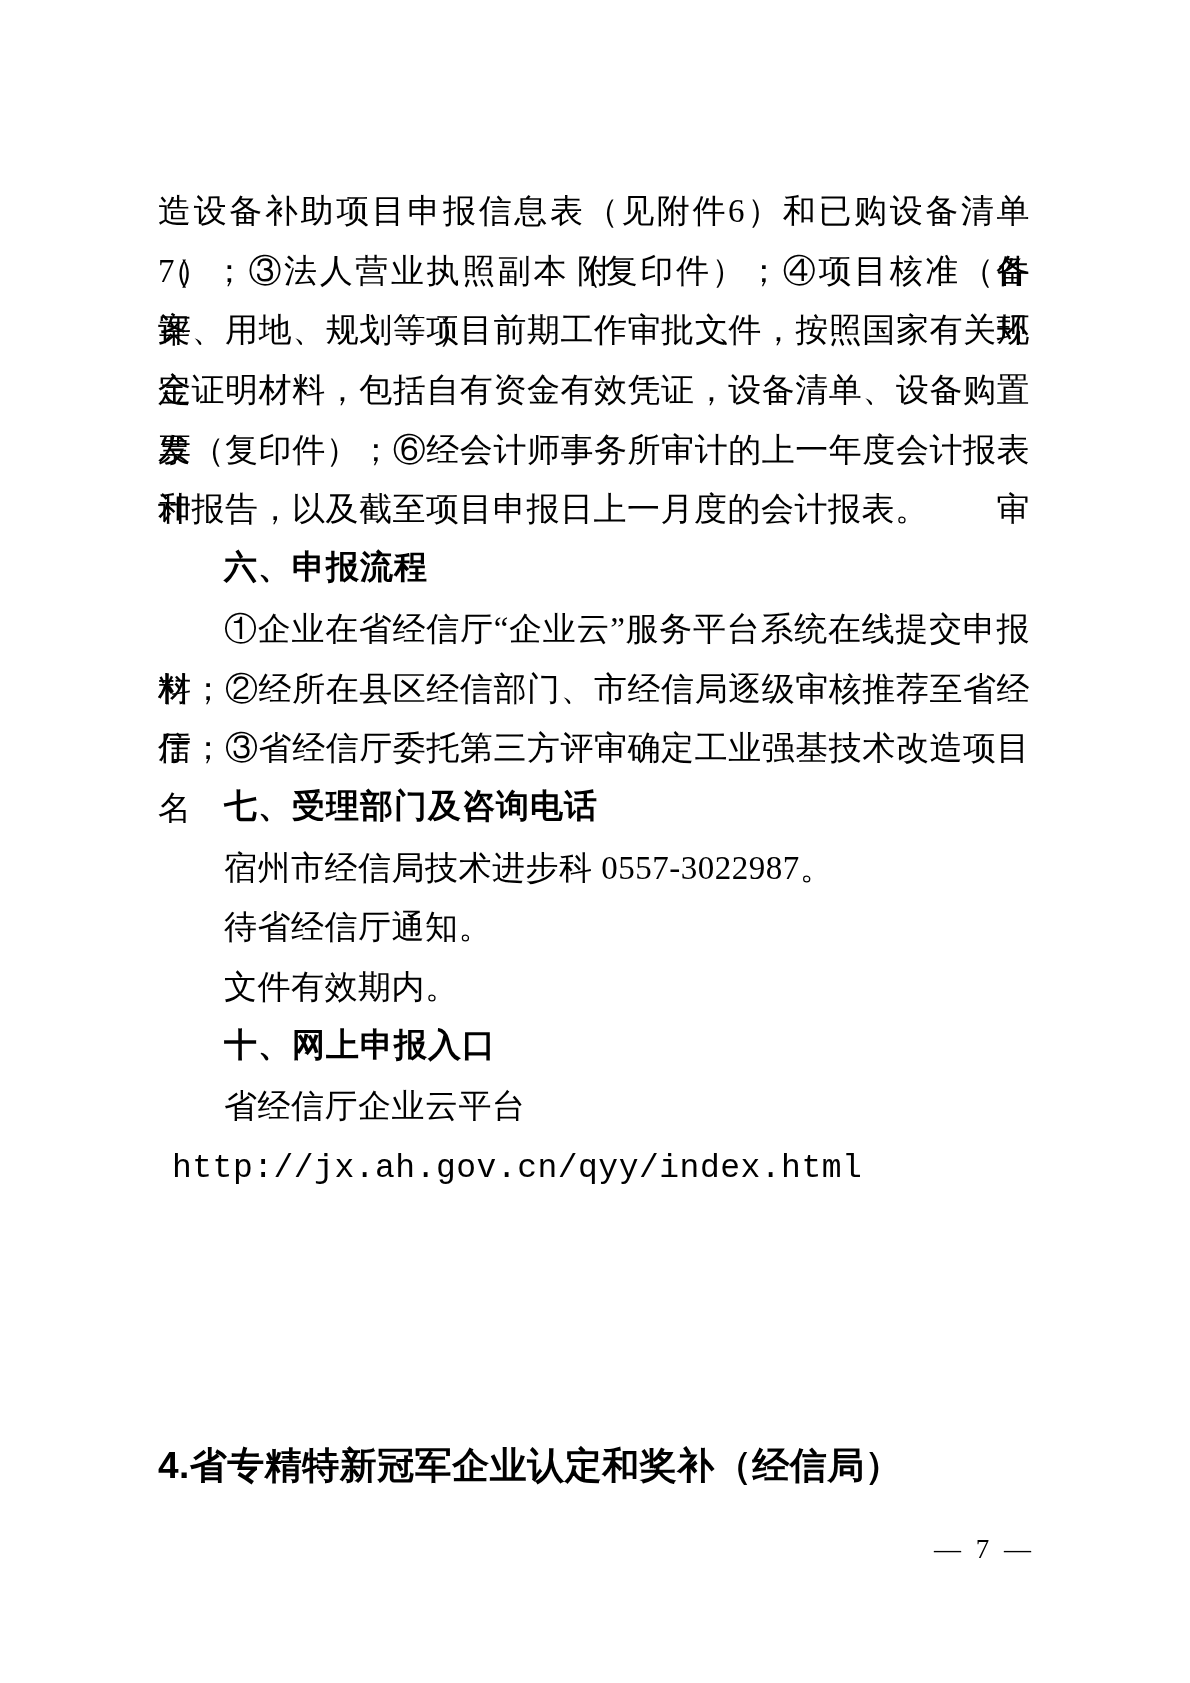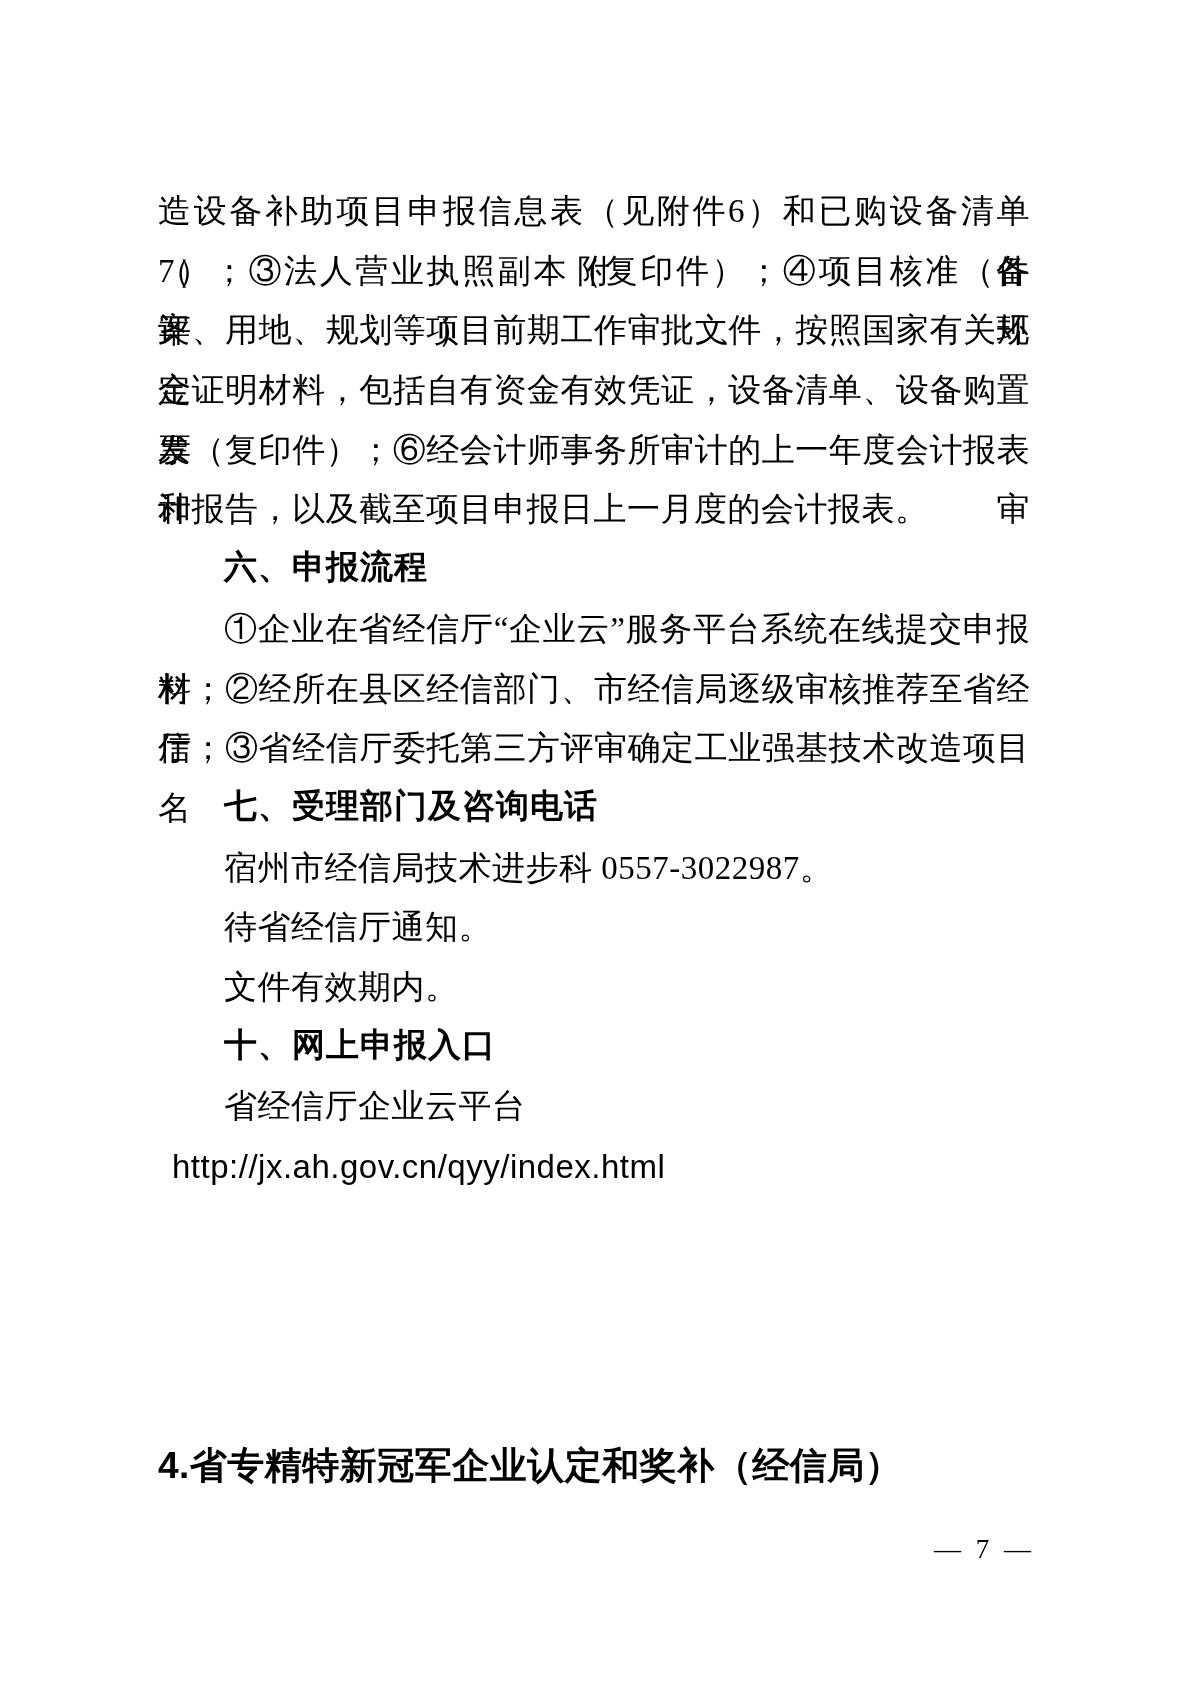--- a/index.html
+++ b/index.html
@@ -37,21 +37,21 @@
   }
   .line.indent {
     text-indent: 66px;
   }
   .line.heading {
     font-family: Liberation Mono, monospace;
     font-weight: 700;
     letter-spacing: 1px;
   }
   .url {
-    font-family: Liberation Sans, sans-serif;
+    font-family: Liberation Mono, monospace;
     margin-left: 14px;
   }
   .section-title {
     position: absolute;
     left: 158px;
     top: 1436px;
     width: 872px;
     font-family: "Liberation Sans", "DejaVu Sans", sans-serif;
     font-weight: 700;
     font-size: 37px;

